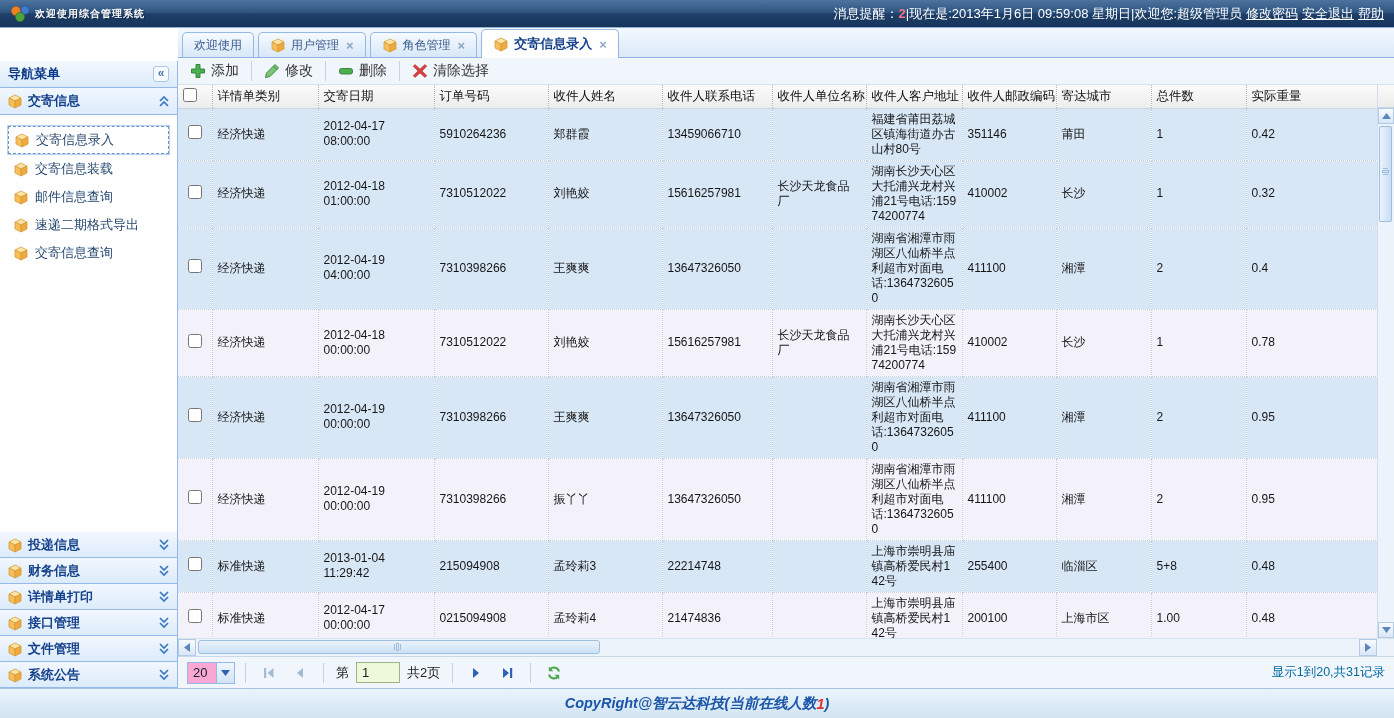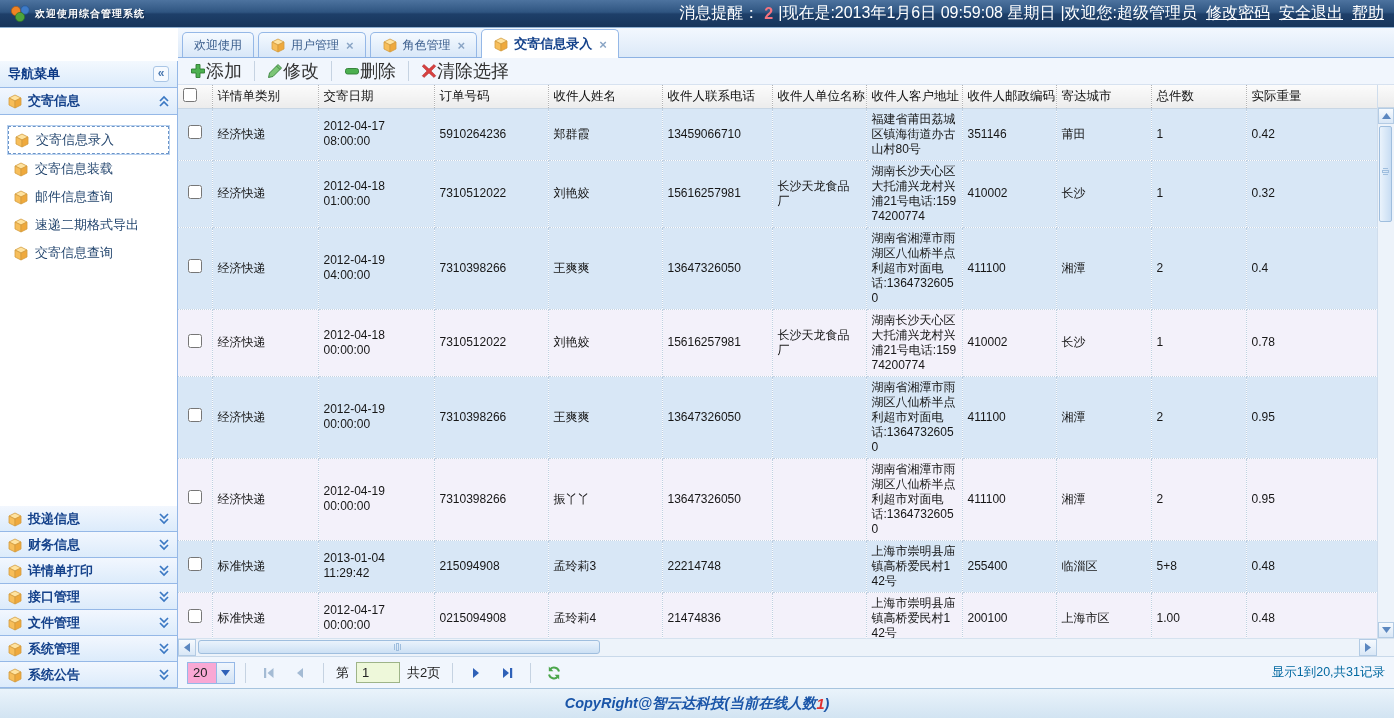--- a/index.html
+++ b/index.html
@@ -4,21 +4,21 @@
 <style>
 *{margin:0;padding:0;box-sizing:border-box;}
 html,body{width:1394px;height:718px;overflow:hidden;}
 body{font-family:"Liberation Sans","DejaVu Sans",sans-serif;font-size:12px;color:#222;background:#fff;cursor:default;}
 .app{width:1394px;height:718px;display:flex;flex-direction:column;}
 
 
 .topbar{height:28px;background:linear-gradient(#4d739f 0%,#2f5581 45%,#1e3f69 52%,#17355b 100%);border-bottom:1px solid #8fb0d2;display:flex;align-items:center;padding:0 10px;color:#fff;flex:0 0 28px;}
 .logo{width:22px;height:20px;margin-right:3px;}
 .app-title{font-size:10px;font-weight:bold;letter-spacing:1px;text-shadow:1px 1px 1px #12294a;}
-.topbar-right{margin-left:auto;display:flex;align-items:center;gap:5px;font-size:16px;white-space:nowrap;}
+.topbar-right{margin-left:auto;display:flex;align-items:center;font-size:13px;white-space:nowrap;}
 .msg-count{color:#f4737f;font-weight:bold;}
 .toplink{color:#fff;text-decoration:underline;cursor:pointer;margin-left:4px;}
 
 
 .mid{flex:1;display:flex;min-height:0;}
 
 
 .sidebar{width:178px;flex:0 0 178px;display:flex;flex-direction:column;background:#fff;border-right:1px solid #95b8e7;margin-top:33px;}
 .nav-title{height:27px;flex:0 0 27px;background:linear-gradient(#f3f8fe,#dcebfb);border-bottom:1px solid #95b8e7;display:flex;align-items:center;padding:0 8px;font-size:13px;font-weight:bold;color:#0d3a86;}
 .collapse-btn{margin-left:auto;width:16px;height:16px;border:1px solid #aac6e6;border-radius:3px;background:#f6faff;color:#4a78b0;font-size:12px;line-height:13px;text-align:center;cursor:pointer;font-weight:bold;}
@@ -34,21 +34,21 @@
 
 
 .tab-bar{height:30px;flex:0 0 30px;background:linear-gradient(#f3f8fe,#dce9f8);border-bottom:1px solid #8db2e3;display:flex;align-items:flex-end;padding-left:4px;gap:4px;}
 .tab{height:25px;display:flex;align-items:center;gap:5px;padding:0 11px;border:1px solid #95b8e7;border-bottom:none;border-radius:5px 5px 0 0;background:linear-gradient(#f5faff,#d8e7f8);color:#3a5d8c;cursor:pointer;white-space:nowrap;}
 .tab.active{height:29px;background:#fff;font-weight:bold;color:#15428b;margin-bottom:-1px;font-size:13px;}
 .tab-close{color:#8aa5c5;font-weight:bold;font-size:13px;margin-left:2px;cursor:pointer;}
 .icon16{width:16px;height:16px;display:inline-flex;flex:0 0 16px;}
 
 
 .toolbar{height:27px;flex:0 0 27px;background:#f1f6fd;border-bottom:1px solid #d7e2f0;display:flex;align-items:center;padding:0 5px;}
-.tbtn{display:flex;align-items:center;padding:2px 7px;border-radius:3px;color:#333;font-size:18px;cursor:pointer;justify-content:space-between;}
+.tbtn{display:flex;align-items:center;gap:5px;padding:2px 7px;border-radius:3px;color:#333;font-size:14px;cursor:pointer;justify-content:space-between;}
 .tsep{width:1px;height:20px;background:#c6d3e2;margin:0 5px;}
 
 
 .grid-area{height:553px;flex:0 0 553px;display:flex;overflow:hidden;background:#fff;}
 .grid-col{width:1199px;flex:0 0 1199px;}
 table.grid{border-collapse:collapse;table-layout:fixed;width:1199px;}
 .grid thead th{height:23px;background:linear-gradient(#fbfbfb,#ececec);border-right:1px dotted #b2b2b2;border-bottom:1px solid #c8d6e4;font-weight:normal;text-align:left;padding:0 5px;font-size:12.5px;color:#111;overflow:hidden;white-space:nowrap;}
 .grid tbody td{border-right:1px dotted #becfe0;border-bottom:1px dotted #c4d2e2;padding:3px 5px;vertical-align:middle;line-height:15px;font-size:12px;color:#161616;overflow:hidden;}
 tr.r-blue{background:#d8e7f6;}
 tr.r-light{background:#f3f1fa;}
@@ -247,35 +247,20 @@
           </div>
           <div class="acc-head">
             <span class="icon16">
               <svg width="16" height="16" viewBox="0 0 16 16">
                 <path d="M2 5 L8 2 L14 5 L8 8 Z" fill="#ffe3a0" stroke="#d39c3f" stroke-width="0.8"></path>
                 <path d="M2 5 L8 8 L8 15 L2 12 Z" fill="#f7be5a" stroke="#d39c3f" stroke-width="0.8"></path>
                 <path d="M14 5 L8 8 L8 15 L14 12 Z" fill="#efa93c" stroke="#d39c3f" stroke-width="0.8"></path>
               </svg>
             </span>
             <span>文件管理</span>
-            <span class="chev">
-              <svg width="12" height="14" viewBox="0 0 12 14">
-                <path d="M2 2 L6 6 L10 2 M2 7 L6 11 L10 7" fill="none" stroke="#3b78c3" stroke-width="1.7"></path>
-              </svg>
-            </span>
-          </div>
-          <div class="acc-head">
-            <span class="icon16">
-              <svg width="16" height="16" viewBox="0 0 16 16">
-                <path d="M2 5 L8 2 L14 5 L8 8 Z" fill="#ffe3a0" stroke="#d39c3f" stroke-width="0.8"></path>
-                <path d="M2 5 L8 8 L8 15 L2 12 Z" fill="#f7be5a" stroke="#d39c3f" stroke-width="0.8"></path>
-                <path d="M14 5 L8 8 L8 15 L14 12 Z" fill="#efa93c" stroke="#d39c3f" stroke-width="0.8"></path>
-              </svg>
-            </span>
-            <span>系统管理</span>
             <span class="chev">
               <svg width="12" height="14" viewBox="0 0 12 14">
                 <path d="M2 2 L6 6 L10 2 M2 7 L6 11 L10 7" fill="none" stroke="#3b78c3" stroke-width="1.7"></path>
               </svg>
             </span>
           </div>
           <div class="acc-head">
             <span class="icon16">
               <svg width="16" height="16" viewBox="0 0 16 16">
                 <path d="M2 5 L8 2 L14 5 L8 8 Z" fill="#ffe3a0" stroke="#d39c3f" stroke-width="0.8"></path>

